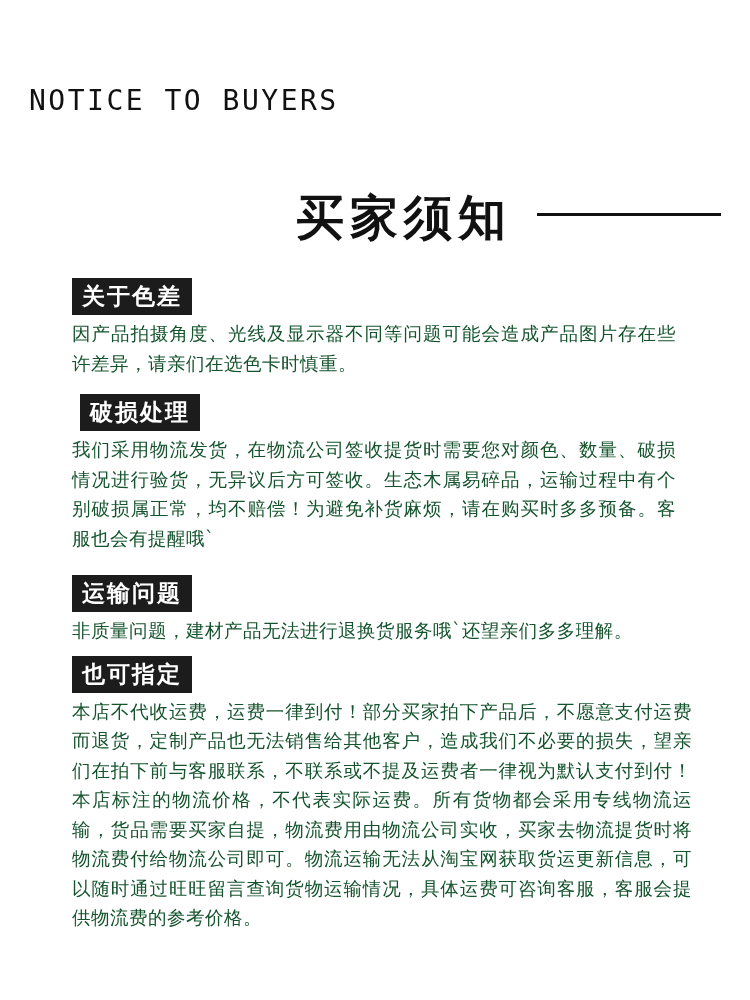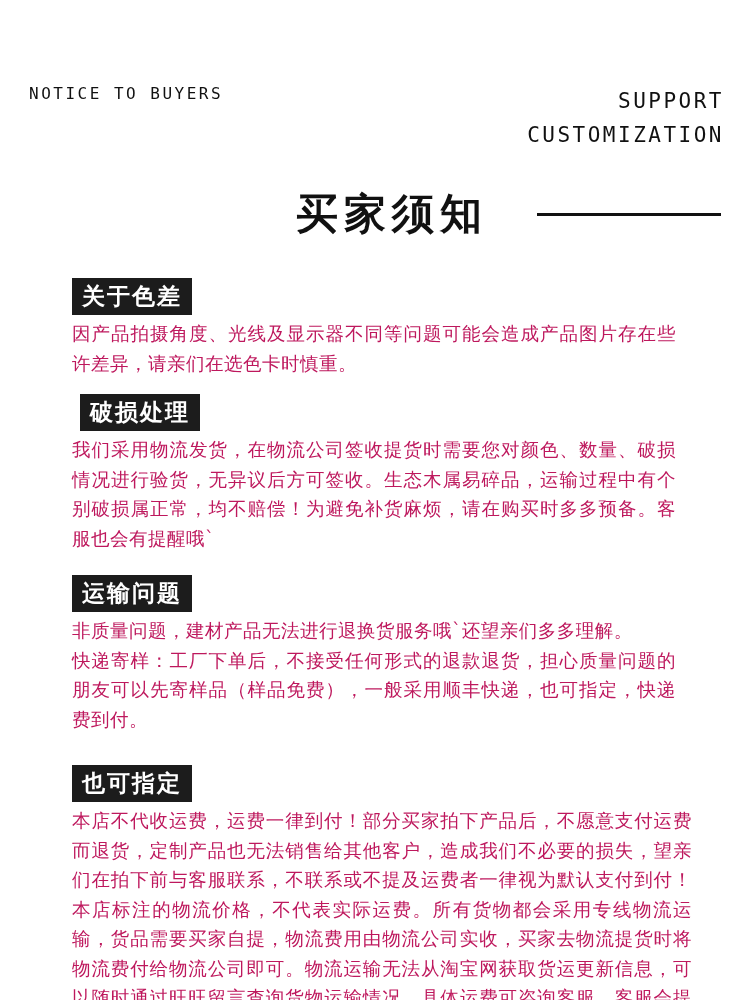--- a/index.html
+++ b/index.html
@@ -26,21 +26,21 @@
   
   .header {
     position: relative;
     height: 170px;
   }
   .header-left {
     position: absolute;
     left: 29px;
     top: 84px;
     font-family: "DejaVu Sans Mono", "Liberation Mono", monospace;
-    font-size: 16px;
+    font-size: 28px;
     letter-spacing: 2.5px;
     color: #111;
     white-space: nowrap;
   }
   .header-right {
     position: absolute;
     right: 26px;
     top: 84px;
     text-align: right;
     font-family: "DejaVu Sans Mono", "Liberation Mono", monospace;
@@ -48,21 +48,21 @@
     letter-spacing: 2.5px;
     color: #111;
     line-height: 34px;
   }
   .main-title {
     position: absolute;
     left: 296px;
     top: 186px;
     font-family: "DejaVu Serif", "Liberation Serif", serif;
     font-weight: bold;
-    font-size: 42px;
+    font-size: 48px;
     letter-spacing: 6px;
     color: #111;
     white-space: nowrap;
   }
   .title-rule {
     position: absolute;
     left: 537px;
     top: 213px;
     width: 184px;
     height: 3px;
@@ -89,49 +89,45 @@
     letter-spacing: 2px;
     line-height: 30px;
     padding: 3px 10px 4px 10px;
     margin-left: 72px;
   }
   .sec-body {
     margin: 4px 26px 0 72px;
     font-family: "DejaVu Serif", "Liberation Serif", serif;
     font-size: 18.5px;
     line-height: 29.5px;
-    color: #be185d;
+    color: #14532d;
     letter-spacing: 0.5px;
     text-align: justify;
     text-justify: inter-ideograph;
   }
   .sec-body p {
     margin: 0;
   }
   .sec-body p + p {
     margin-top: 0px;
   }
   
   #sec-0 .sec-body { margin-bottom: 16px; }
   #sec-1 .sec-head { margin-left: 80px; }
   #sec-1 .sec-body { margin-bottom: 22px; }
-  #sec-2 .sec-body { margin-bottom: 31px; }
+  #sec-2 .sec-body { margin-bottom: 10px; }
   #sec-3 .sec-body { margin-right: 10px; }
 </style>
 </head>
 <body>
 
 <div class="page">
 
   <div class="header">
     <div class="header-left">NOTICE TO BUYERS</div>
-    <div class="header-right">
-      <div>SUPPORT</div>
-      <div>CUSTOMIZATION</div>
-    </div>
   </div>
 
   <div class="main-title">买家须知</div>
   <div class="title-rule"></div>
 
   <div class="content">
 
     <div class="section" id="sec-0">
       <div class="sec-head">关于色差</div>
       <div class="sec-body">
@@ -143,21 +139,20 @@
       <div class="sec-head">破损处理</div>
       <div class="sec-body">
         <p>我们采用物流发货，在物流公司签收提货时需要您对颜色、数量、破损情况进行验货，无异议后方可签收。生态木属易碎品，运输过程中有个别破损属正常，均不赔偿！为避免补货麻烦，请在购买时多多预备。客服也会有提醒哦`</p>
       </div>
     </div>
 
     <div class="section" id="sec-2">
       <div class="sec-head">运输问题</div>
       <div class="sec-body">
         <p>非质量问题，建材产品无法进行退换货服务哦`还望亲们多多理解。</p>
-        <p>快递寄样：工厂下单后，不接受任何形式的退款退货，担心质量问题的朋友可以先寄样品（样品免费），一般采用顺丰快递，也可指定，快递费到付。</p>
       </div>
     </div>
 
     <div class="section" id="sec-3">
       <div class="sec-head">也可指定</div>
       <div class="sec-body">
         <p>本店不代收运费，运费一律到付！部分买家拍下产品后，不愿意支付运费而退货，定制产品也无法销售给其他客户，造成我们不必要的损失，望亲们在拍下前与客服联系，不联系或不提及运费者一律视为默认支付到付！本店标注的物流价格，不代表实际运费。所有货物都会采用专线物流运输，货品需要买家自提，物流费用由物流公司实收，买家去物流提货时将物流费付给物流公司即可。物流运输无法从淘宝网获取货运更新信息，可以随时通过旺旺留言查询货物运输情况，具体运费可咨询客服，客服会提供物流费的参考价格。</p>
       </div>
     </div>
 

